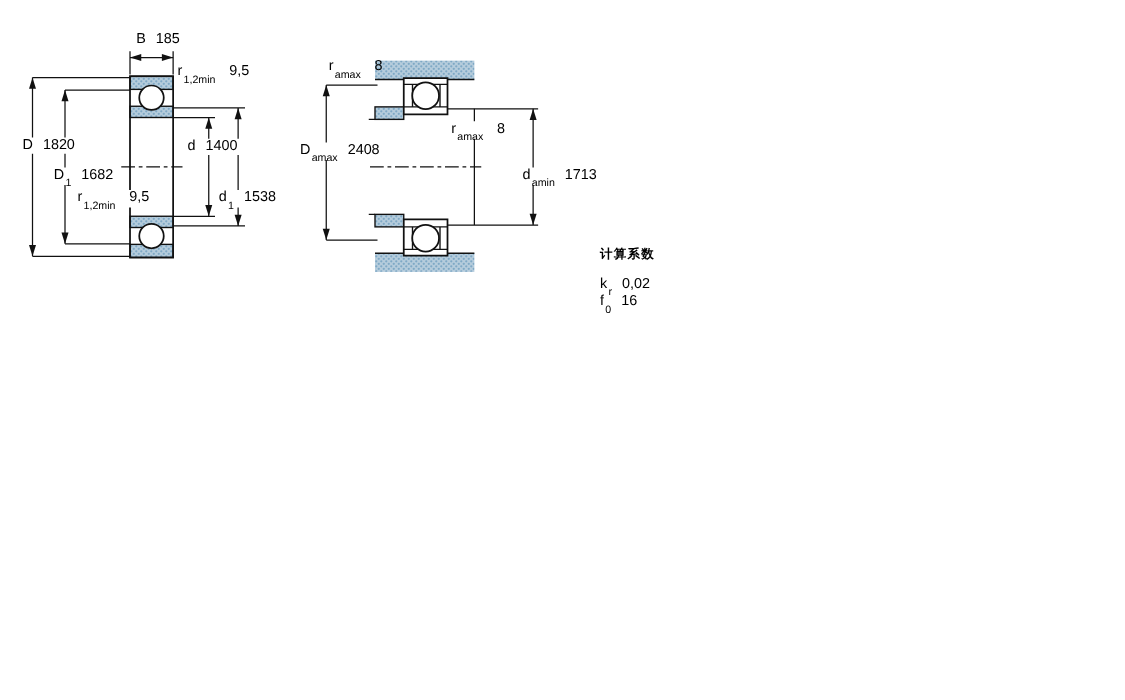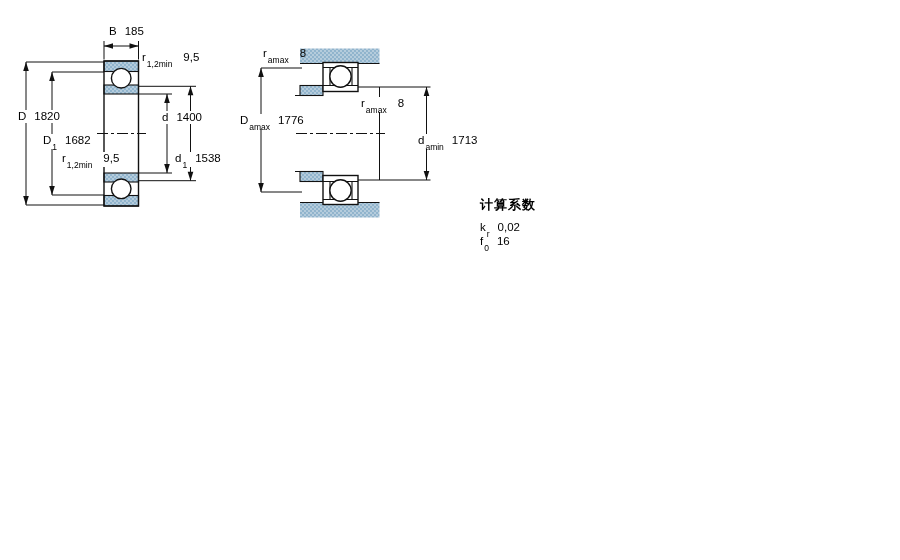--- a/index.html
+++ b/index.html
@@ -4,21 +4,21 @@
 <style>
   html,body{margin:0;padding:0;background:#fff;}
   .canvas{position:relative;width:900px;height:560px;background:#fff;overflow:hidden;
           font-family:"Liberation Sans", sans-serif;color:#000;}
   .canvas svg{position:absolute;left:0;top:0;}
   .lbl{position:absolute;font-size:11.5px;line-height:1.15;white-space:nowrap;color:#000;}
   .lbl.bg{background:#fff;padding:0 2px;}
   .lbl sub{font-size:8.5px;position:relative;top:3px;line-height:1;margin-left:1px;text-align:center;}
   .lbl .val{margin-left:8px;}
   .lbl .val.wide{margin-left:11px;}
-  .heading{position:absolute;font-size:13px;font-weight:bold;letter-spacing:1px;white-space:nowrap;}
+  .heading{position:absolute;font-size:10px;font-weight:bold;letter-spacing:1px;white-space:nowrap;}
 </style>
 </head>
 <body>
 
 <div class="canvas">
 
 <svg width="900" height="560" viewBox="0 0 900 560">
   <defs>
     <pattern id="stip" width="4" height="4" patternUnits="userSpaceOnUse">
       <rect width="4" height="4" fill="#b5ccdc"></rect>
@@ -113,27 +113,27 @@
   <div class="lbl" style="left:109px;top:25px"><span>B</span><span class="val">185</span></div>
 
   <div class="lbl" style="left:142px;top:51px"><span>r</span><sub>1,2min</sub><span class="val wide">9,5</span></div>
 
   <div class="lbl bg" style="left:16px;top:110px"><span>D</span><span class="val">1820</span></div>
 
   <div class="lbl bg" style="left:41px;top:134px"><span>D</span><sub>1</sub><span class="val">1682</span></div>
 
   <div class="lbl bg" style="left:60px;top:152px"><span>r</span><sub>1,2min</sub><span class="val wide">9,5</span></div>
 
-  <div class="lbl bg" style="left:160px;top:111px"><span>d</span><span class="val">1400</span></div>
+  <div class="lbl bg" style="left:148px;top:111px"><span>d</span><span class="val">1400</span></div>
 
   <div class="lbl bg" style="left:173px;top:152px"><span>d</span><sub>1</sub><span class="val">1538</span></div>
 
   <div class="lbl" style="left:263px;top:47px"><span>r</span><sub>amax</sub><span class="val wide">8</span></div>
 
-  <div class="lbl bg" style="left:238px;top:114px"><span>D</span><sub>amax</sub><span class="val">1776</span></div>
+  <div class="lbl bg" style="left:238px;top:114px"><span>D</span><sub>amax</sub><span class="val">2408</span></div>
 
   <div class="lbl bg" style="left:359px;top:97px"><span>r</span><sub>amax</sub><span class="val wide">8</span></div>
 
   <div class="lbl bg" style="left:416px;top:134px"><span>d</span><sub>amin</sub><span class="val">1713</span></div>
 
   <div class="heading" style="left:480px;top:196px">计算系数</div>
 
   <div class="lbl" style="left:480px;top:221px"><span>k</span><sub>r</sub><span class="val">0,02</span></div>
 
   <div class="lbl" style="left:480px;top:235px"><span>f</span><sub>0</sub><span class="val">16</span></div>

